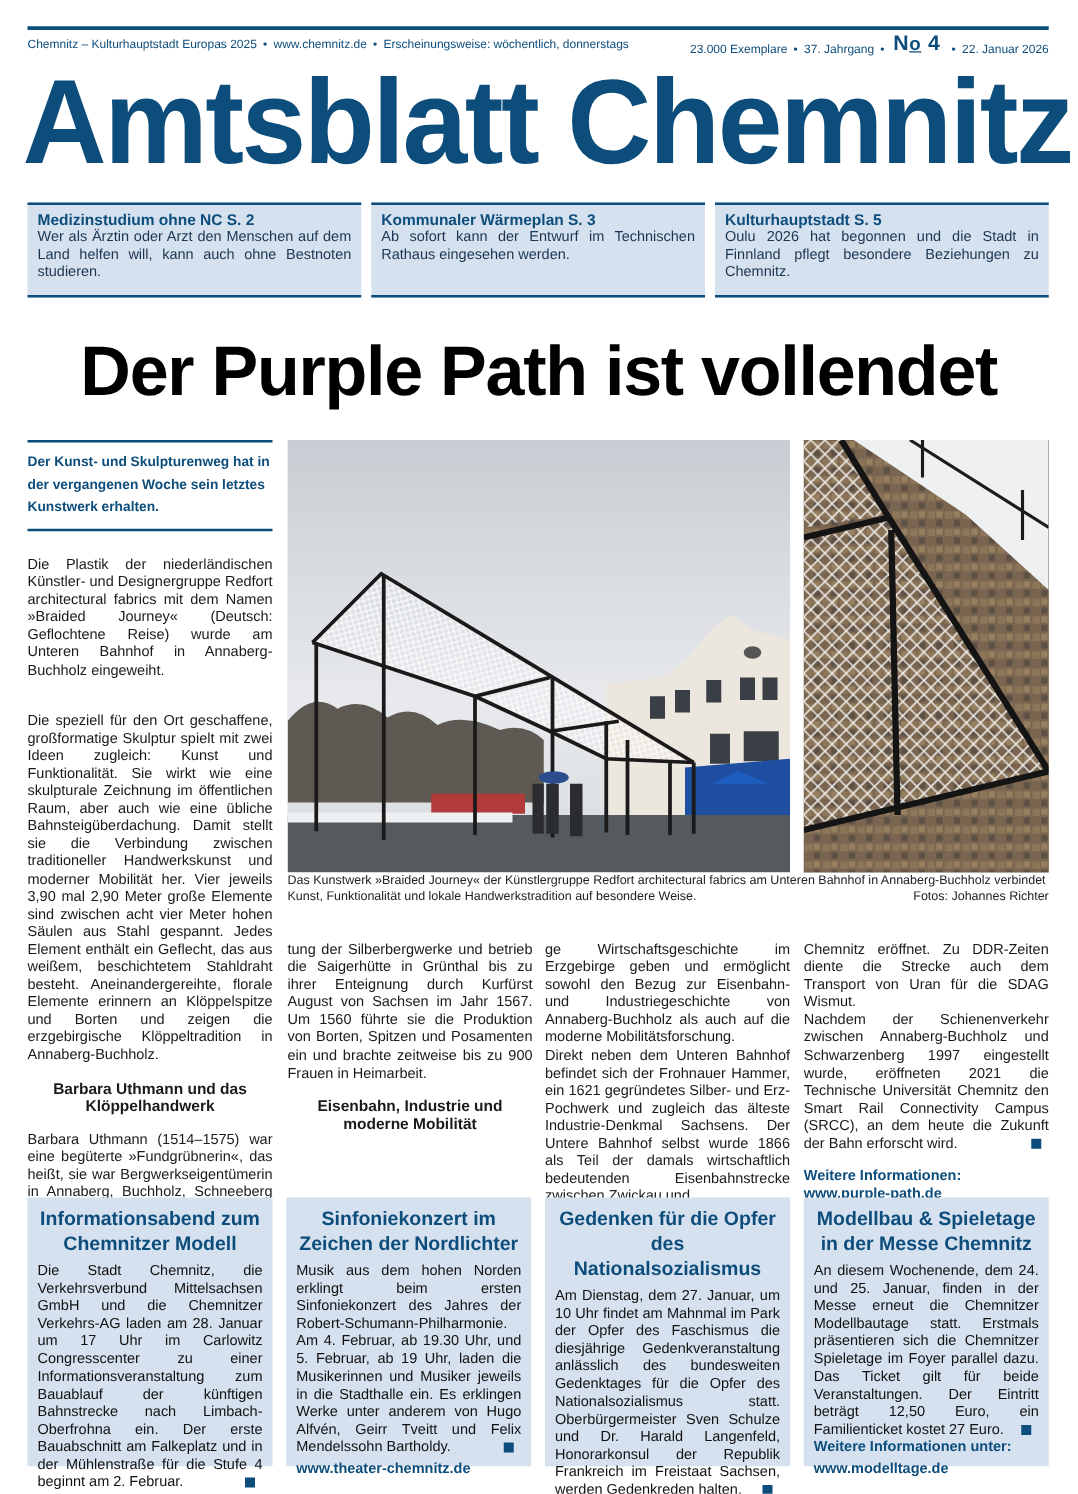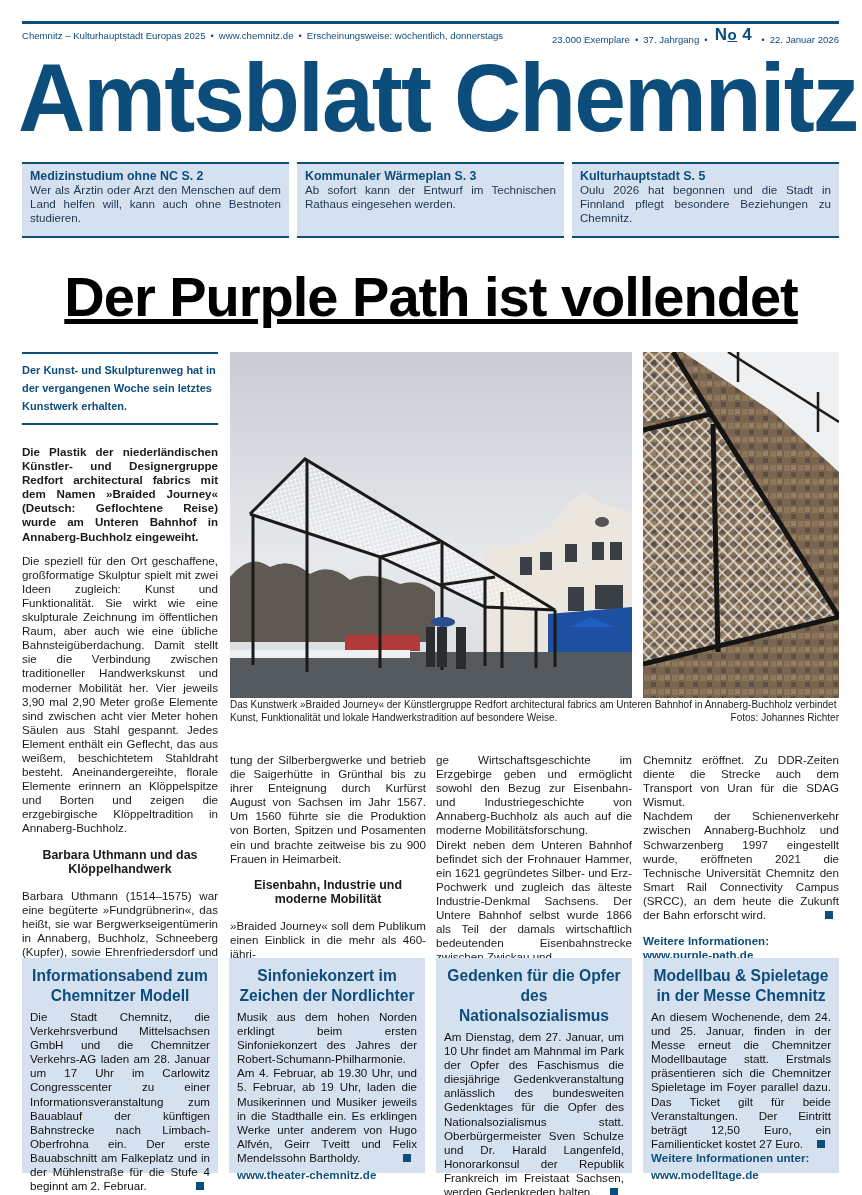--- a/index.html
+++ b/index.html
@@ -12,28 +12,28 @@
   .meta .no { font-family: "Liberation Sans", sans-serif; font-weight: bold; font-size: 17px; margin: 0 9px 0 2px; letter-spacing: 0.5px; }
   .meta .no .sup { text-decoration: underline; font-size: 15px; }
 
   .masthead { position: absolute; left: 18px; top: 42px; width: 830px; height: 112px; font-family: "Liberation Sans", sans-serif; font-weight: bold; font-size: 96px; line-height: 112px; color: #0d4d7c; letter-spacing: -2px; transform: scaleX(0.97); transform-origin: left center; white-space: nowrap; }
 
   .teasers { position: absolute; left: 22px; top: 162px; width: 817px; display: flex; gap: 8px; }
   .teaser { flex: 1; background: #d6e1ef; border-top: 2px solid #0d4d7c; border-bottom: 2px solid #0d4d7c; padding: 5px 8px 8px 8px; height: 76px; }
   .teaser-title { font-weight: bold; font-size: 12.4px; color: #0d4d7c; line-height: 14px; }
   .teaser-text { font-size: 11.6px; line-height: 14.2px; color: #1b3550; text-align: justify; }
 
-  .headline { position: absolute; left: 0; top: 262px; width: 862px; text-align: center; font-family: "Liberation Sans", sans-serif; font-weight: bold; font-size: 56px; line-height: 70px; color: #000; letter-spacing: -1px; text-decoration: underline; }
+  .headline { position: absolute; left: 0; top: 262px; width: 862px; text-align: center; font-family: "Liberation Sans", sans-serif; font-weight: bold; font-size: 56px; line-height: 70px; color: #000; letter-spacing: -1px; }
 
   .lead-box { position: absolute; left: 22px; top: 352px; width: 196px; border-top: 2px solid #0d4d7c; border-bottom: 2px solid #0d4d7c; padding: 7px 0 8px 0; }
   .lead-box p { font-weight: bold; font-size: 11px; line-height: 18px; color: #0d4d7c; }
 
   .col { position: absolute; font-size: 11.6px; line-height: 14.1px; text-align: justify; hyphens: auto; }
   .col p { margin-bottom: 0; }
-  .col .intro { font-weight: bold; margin-bottom: 10px; }
+  .col .intro { font-weight: normal; margin-bottom: 26px; }
   .col .sub { text-align: center; font-weight: bold; font-size: 12.4px; line-height: 14.5px; margin: 12px 0 12px 0; }
   .col .info { font-weight: bold; color: #0d4d7c; margin-top: 12px; text-align: left; }
   .endmark { display: inline-block; width: 8px; height: 8px; background: #0d4d7c; float: right; margin-top: 3px; margin-right: 6px; }
 
   .photo-main { position: absolute; left: 230px; top: 352px; width: 402px; height: 346px; overflow: hidden; background: #dfe2e6; }
   .photo-side { position: absolute; left: 643px; top: 352px; width: 196px; height: 346px; overflow: hidden; background: #7d6a52; }
   .caption { position: absolute; left: 230px; top: 698px; width: 609px; font-size: 10px; line-height: 13px; color: #222; }
   .caption .credit { position: absolute; right: 0; top: 13px; }
 
   .boxes { position: absolute; left: 22px; top: 958px; width: 817px; display: flex; gap: 11px; }
@@ -186,21 +186,20 @@
 </div>
 
 <div class="caption">
   <span>Das Kunstwerk »Braided Journey« der Künstlergruppe Redfort architectural fabrics am Unteren Bahnhof in Annaberg-Buchholz verbindet Kunst, Funktionalität und lokale Handwerkstradition auf besondere Weise.</span>
   <span class="credit">Fotos: Johannes Richter</span>
 </div>
 
 <div class="col" style="left:230px; top:753px; width:196px;">
   <p>tung der Silberbergwerke und betrieb die Saigerhütte in Grünthal bis zu ihrer Enteignung durch Kurfürst August von Sachsen im Jahr 1567. Um 1560 führte sie die Produktion von Borten, Spitzen und Posamenten ein und brachte zeitweise bis zu 900 Frauen in Heimarbeit.</p>
   <div class="sub">Eisenbahn, Industrie und moderne Mobilität</div>
-  <p>»Braided Journey« soll dem Publikum einen Einblick in die mehr als 460-jähri-</p>
 </div>
 
 <div class="col" style="left:436px; top:753px; width:196px;">
   <p>ge Wirtschaftsgeschichte im Erzgebirge geben und ermöglicht sowohl den Bezug zur Eisenbahn- und Industriegeschichte von Annaberg-Buchholz als auch auf die moderne Mobilitätsforschung.</p>
   <p>Direkt neben dem Unteren Bahnhof befindet sich der Frohnauer Hammer, ein 1621 gegründetes Silber- und Erz-Pochwerk und zugleich das älteste Industrie-Denkmal Sachsens. Der Untere Bahnhof selbst wurde 1866 als Teil der damals wirtschaftlich bedeutenden Eisenbahnstrecke zwischen Zwickau und</p>
 </div>
 
 <div class="col" style="left:643px; top:753px; width:196px;">
   <p>Chemnitz eröffnet. Zu DDR-Zeiten diente die Strecke auch dem Transport von Uran für die SDAG Wismut.</p>
   <p><span>Nachdem der Schienenverkehr zwischen Annaberg-Buchholz und Schwarzenberg 1997 eingestellt wurde, eröffneten 2021 die Technische Universität Chemnitz den Smart Rail Connectivity Campus (SRCC), an dem heute die Zukunft der Bahn erforscht wird.</span><span class="endmark"></span></p>

